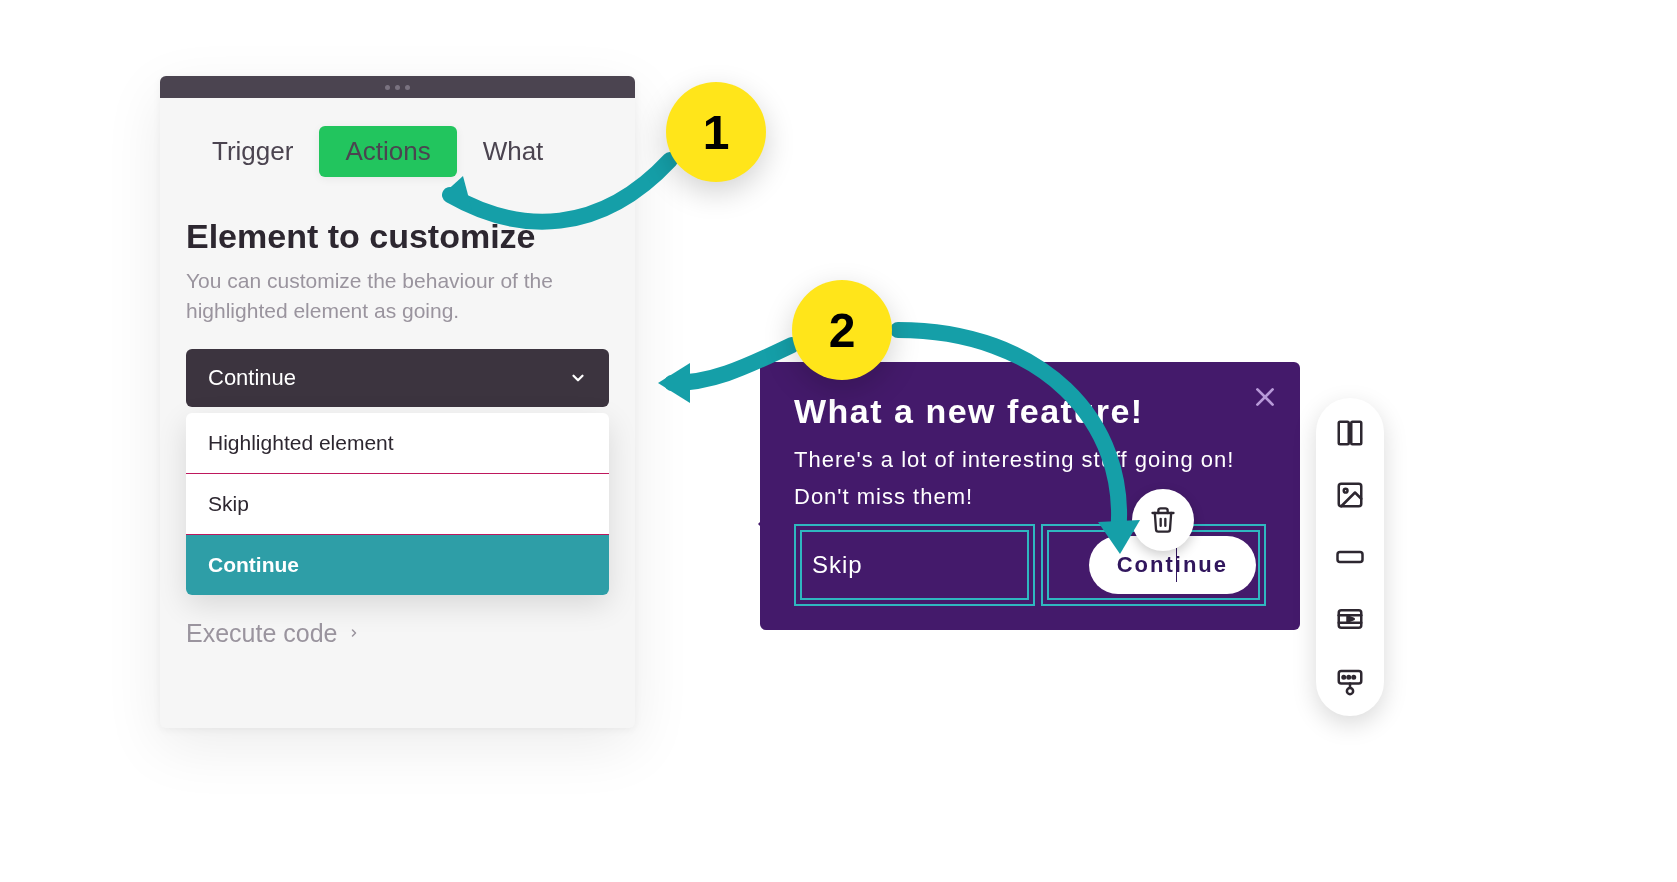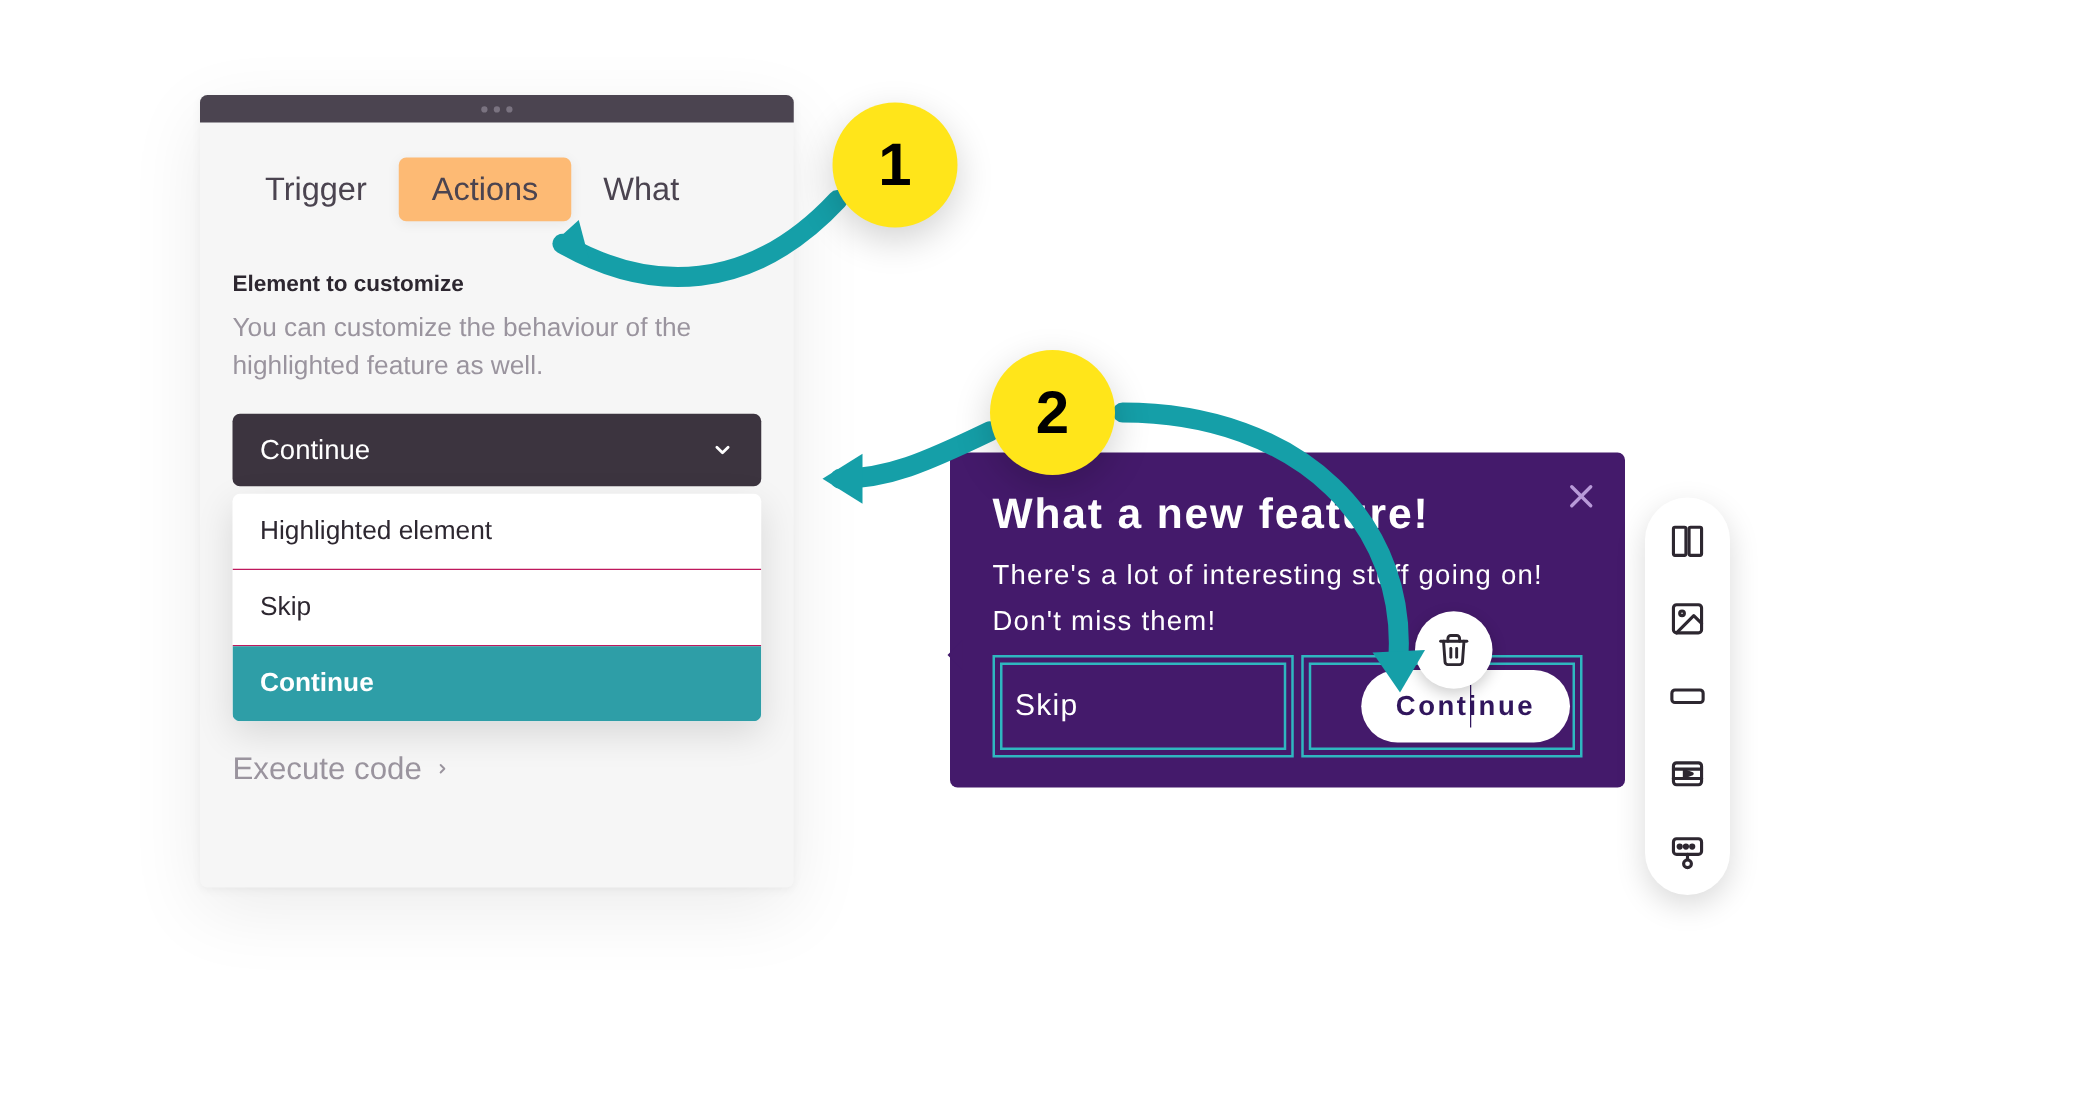--- a/index.html
+++ b/index.html
@@ -43,28 +43,28 @@
   }
   .tab {
     font-size: 26px;
     color: #4b4450;
     padding: 10px 26px;
     border-radius: 6px;
     background: transparent;
     cursor: pointer;
   }
   .tab.active {
-    background: #fdba74;
+    background: #22c55e;
     box-shadow: 0 2px 10px rgba(0,0,0,0.06);
   }
   .section {
     padding: 24px 26px 0 26px;
   }
   .section h3 {
-    font-size: 18px;
+    font-size: 34px;
     font-weight: 800;
     color: #2d2730;
   }
   .section p {
     margin-top: 10px;
     font-size: 21px;
     color: #9a949e;
     line-height: 1.45;
   }
   .select {
@@ -271,21 +271,21 @@
       <span></span>
       <span></span>
   </div>
   <div class="tabs">
     <div class="tab">Trigger</div>
     <div class="tab active">Actions</div>
     <div class="tab">What</div>
   </div>
   <div class="section">
     <h3>Element to customize</h3>
-    <p>You can customize the behaviour of the highlighted feature as well.</p>
+    <p>You can customize the behaviour of the highlighted element as going.</p>
 
     <div class="select">
       <span>Continue</span>
       <svg class="chev" viewBox="0 0 24 24" fill="none" stroke="#fff" stroke-width="3" stroke-linecap="round" stroke-linejoin="round">
           <polyline points="6 9 12 15 18 9"></polyline>
         </svg>
     </div>
 
     <div class="dropdown">
       <div class="opt">Highlighted element</div>

